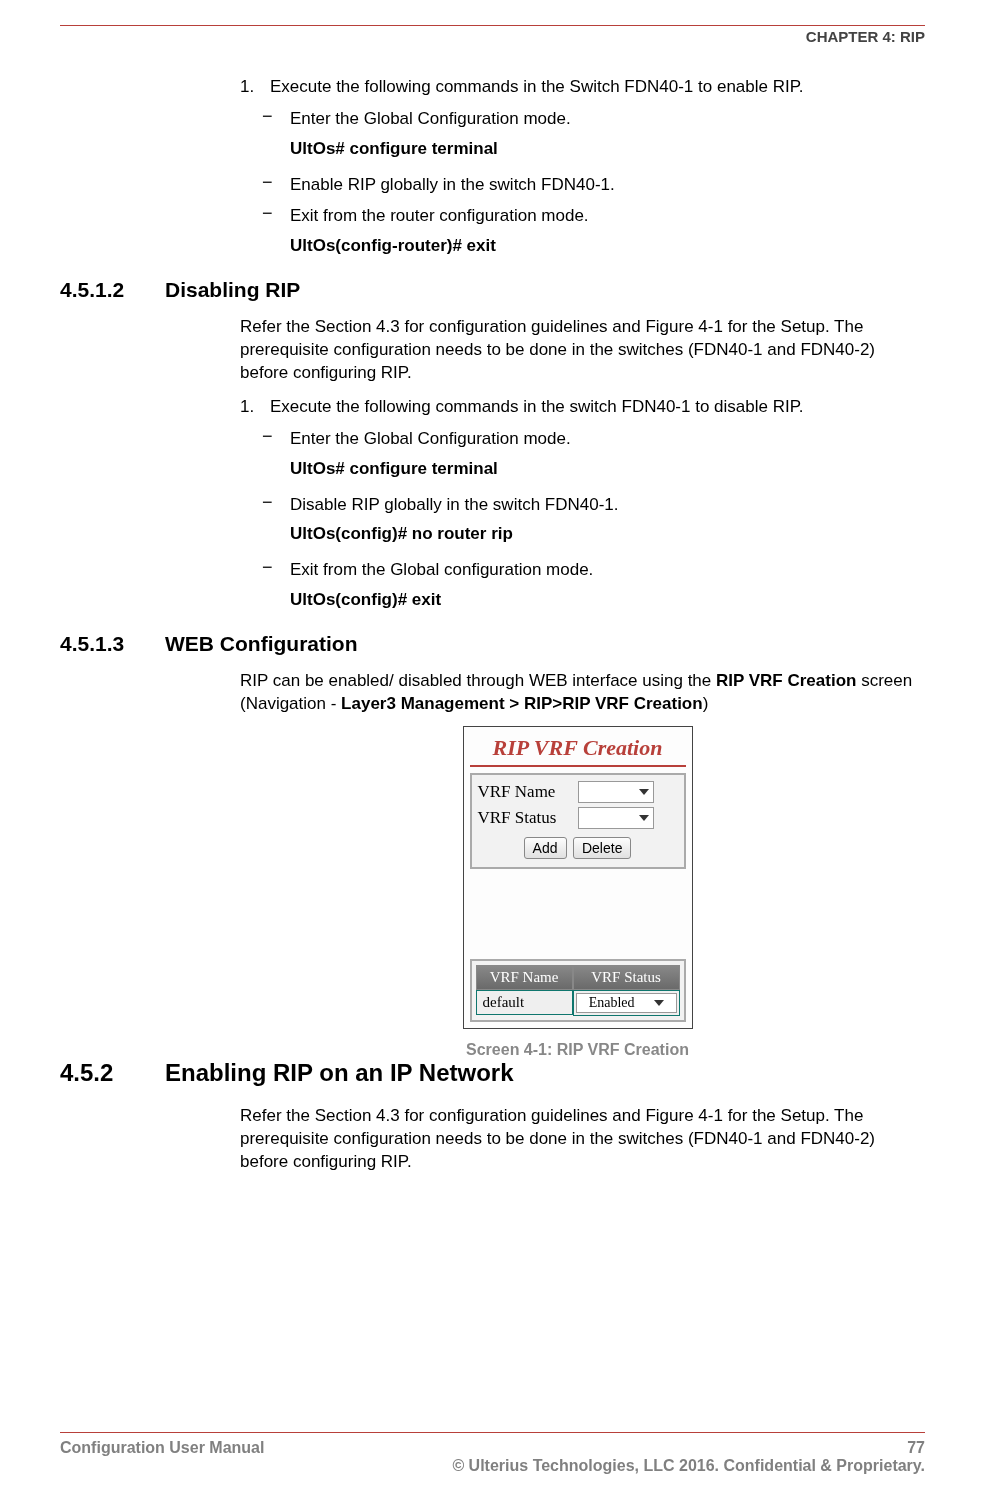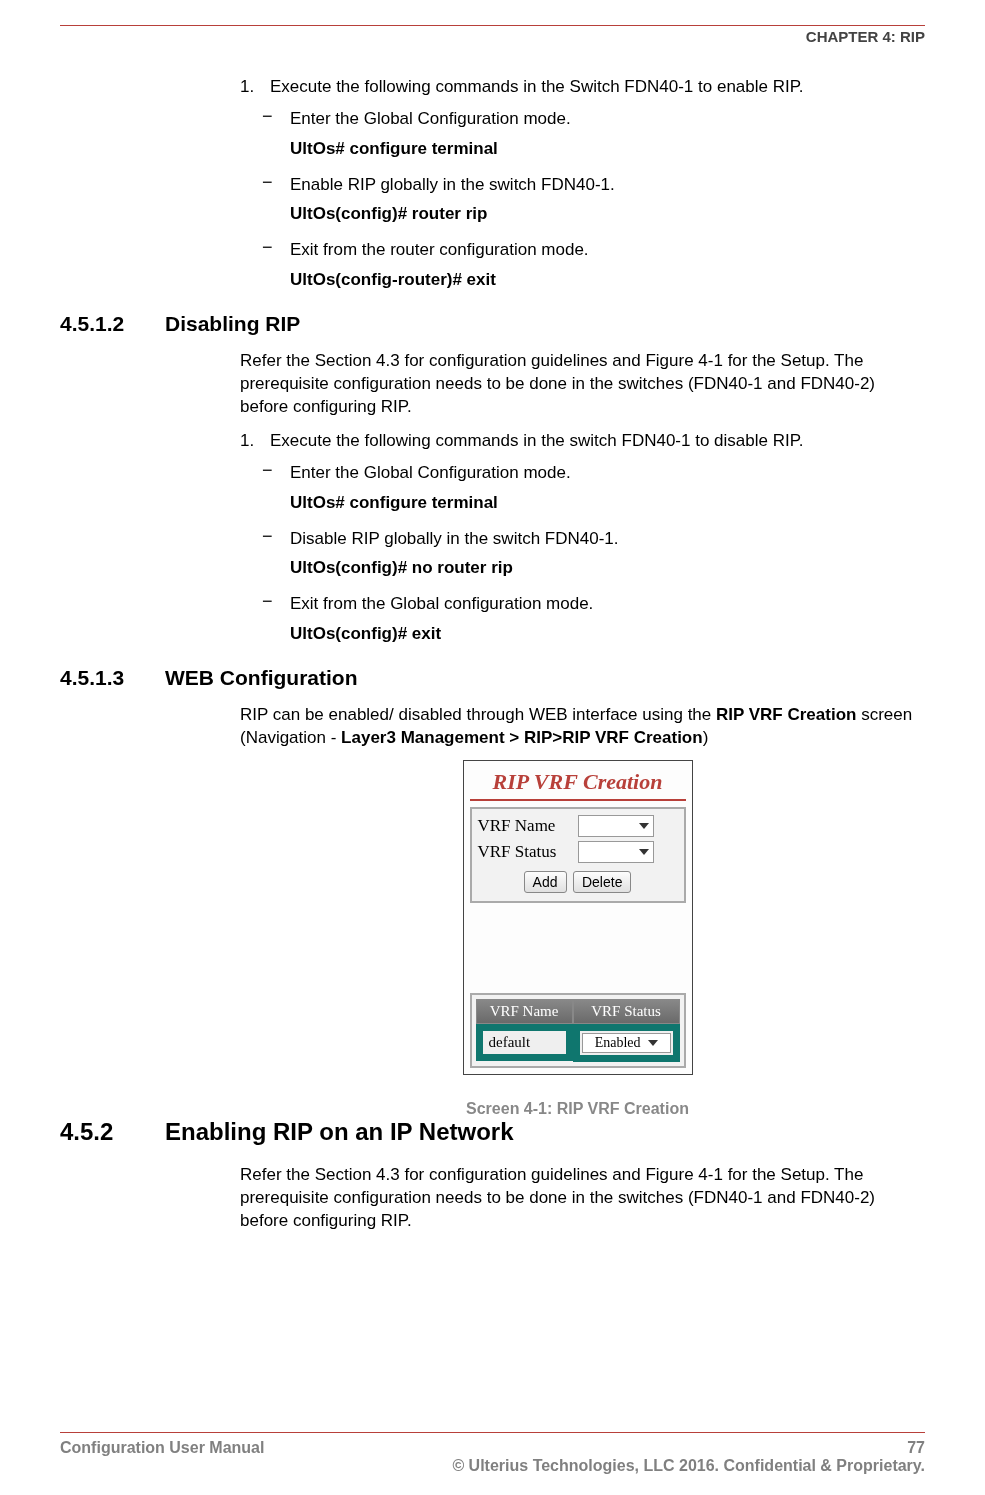--- a/index.html
+++ b/index.html
@@ -29,21 +29,21 @@
     .numbered .num { min-width: 30px; }
     .dash-item { display: flex; margin-bottom: 8px; line-height: 1.4; font-size: 17px; padding-left: 22px; }
     .dash-item .dash { min-width: 28px; font-size: 18px; line-height: 1.1; }
     .cmd { font-weight: bold; font-size: 17px; padding-left: 50px; margin-bottom: 14px; margin-top: 4px; }
     .section-heading { display: flex; font-weight: bold; font-size: 21px; margin-top: 22px; margin-bottom: 14px; color: #000; }
     .section-heading .sec-num { min-width: 105px; }
     .section-heading-2 { display: flex; font-weight: bold; font-size: 24px; margin-bottom: 18px; color: #000; }
     .section-heading-2 .sec-num { min-width: 105px; }
     .para { font-size: 17px; line-height: 1.35; margin-bottom: 10px; }
     .para-inline b { font-weight: bold; }
-    .caption { text-align: center; color: #888888; font-weight: bold; font-size: 16px; margin-top: 25px; margin-bottom: 0; }
+    .caption { text-align: center; color: #888888; font-weight: bold; font-size: 16px; margin-top: 12px; margin-bottom: 0; }
     .screenshot-wrap { text-align: center; margin-top: 8px; }
     .screenshot {
       display: inline-block;
       border: 1.5px solid #444;
       padding: 6px;
       background: #fdfdfd;
       text-align: left;
     }
     .screenshot-title {
       color: #b8403a;
@@ -99,21 +99,21 @@
     .th-cell {
       border: 1.5px solid #888;
       background: linear-gradient(#888,#6a6a6a);
       color: #fff;
       font-family: 'Times New Roman', serif;
       font-size: 15px;
       padding: 3px 6px;
       text-align: center;
     }
     .td-cell {
-      border: 7px solid #0f766e;
+      border: 1px solid #0f766e;
       background: #efefef;
       font-family: 'Times New Roman', serif;
       font-size: 15px;
       padding: 3px 6px;
     }
     .td-select { display: flex; align-items: center; justify-content: space-between; background: #fff; border: 1.5px solid #999; padding: 1px 12px; font-size: 14px; }
     .footer {
       position: absolute;
       bottom: 20px;
       left: 60px;
@@ -137,21 +137,20 @@
   </div>
   <div class="dash-item">
     <span class="dash">−</span>
     <span>Enter the Global Configuration mode.</span>
   </div>
   <div class="cmd">UltOs# configure terminal</div>
   <div class="dash-item">
     <span class="dash">−</span>
     <span>Enable RIP globally in the switch FDN40-1.</span>
   </div>
-  <div class="cmd">UltOs(config)# router rip</div>
   <div class="dash-item">
     <span class="dash">−</span>
     <span>Exit from the router configuration mode.</span>
   </div>
   <div class="cmd">UltOs(config-router)# exit</div>
 </div>
 
 <div class="section-heading">
   <span class="sec-num">4.5.1.2</span>
   <span>Disabling RIP</span>

